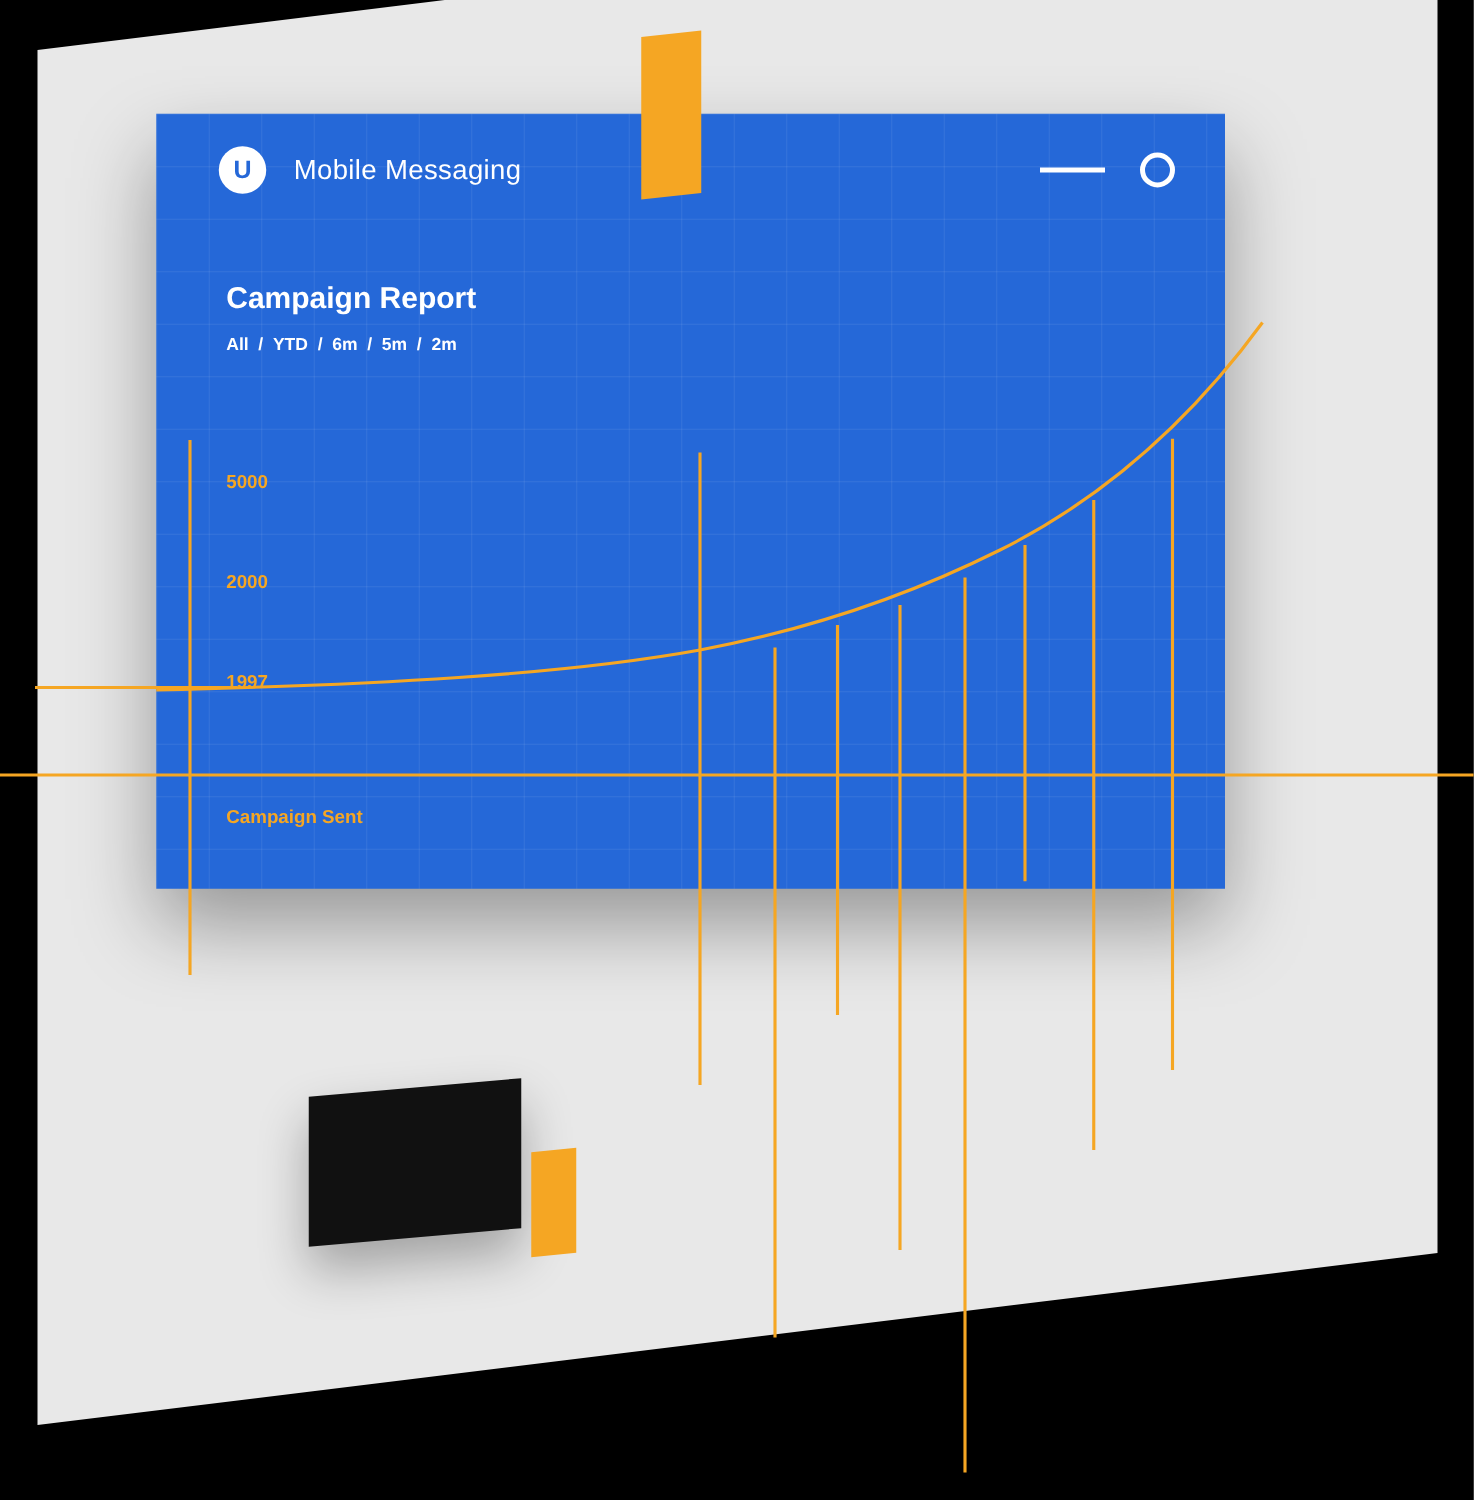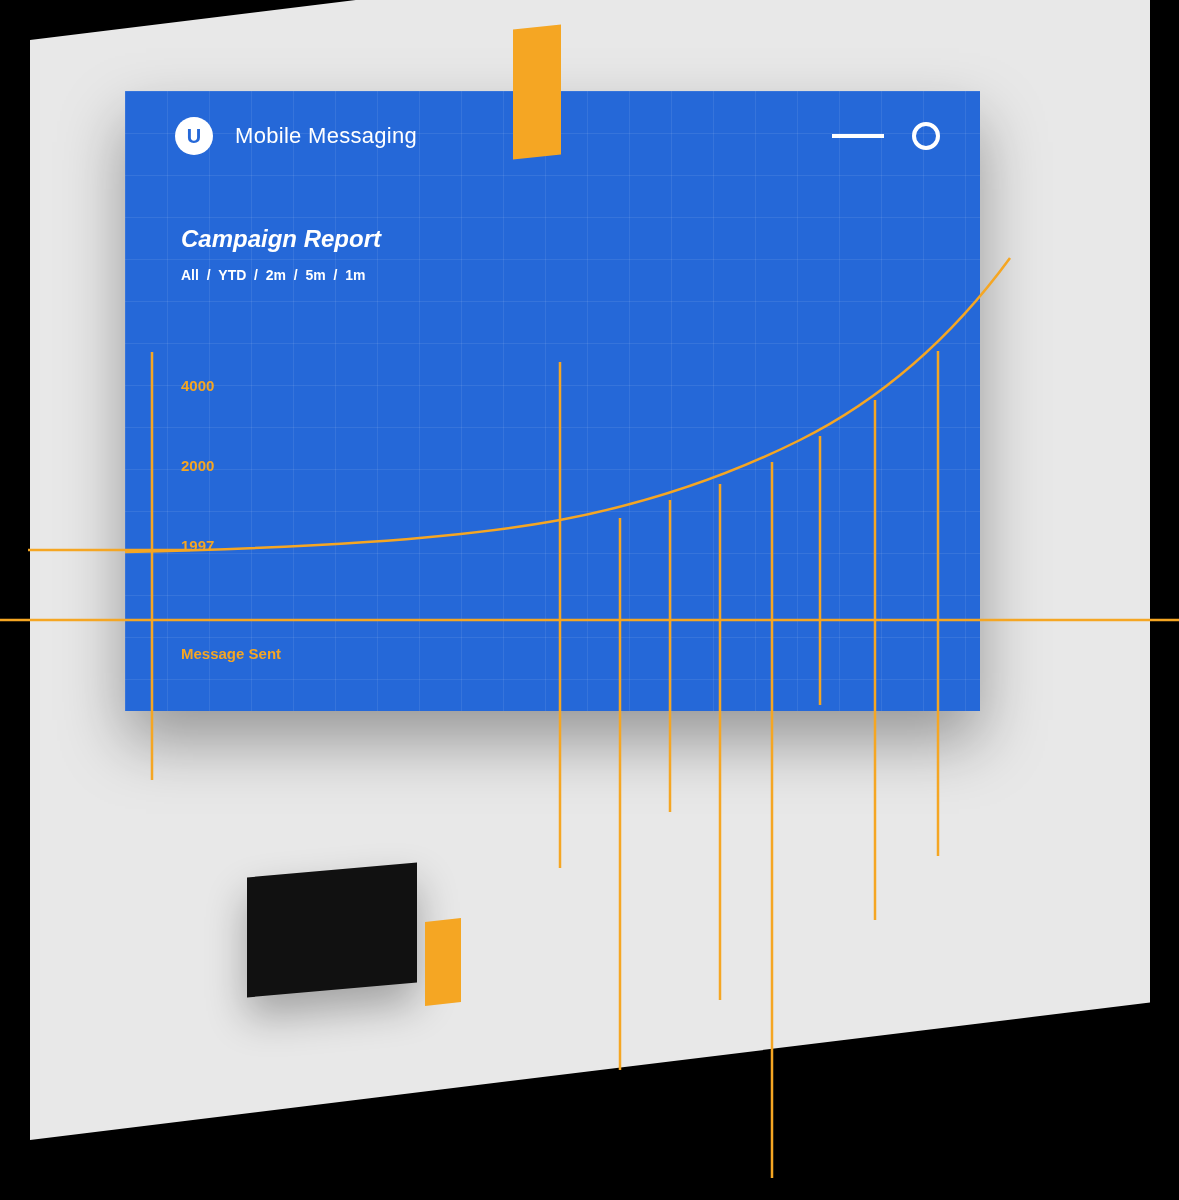--- a/index.html
+++ b/index.html
@@ -88,21 +88,20 @@
     border-radius: 50%;
   }
   .report-block {
     padding: 70px 0 0 56px;
   }
   .report-title {
     color: #fff;
     font-weight: 800;
     font-size: 24px;
     margin-bottom: 14px;
-    font-style: italic;
   }
   .filter-row {
     display: flex;
     gap: 0;
     color: #fff;
     font-weight: 700;
     font-size: 14px;
   }
   .filter-item { white-space: pre; }
   .y-ticks {
@@ -169,34 +168,34 @@
       <div class="header-circle"></div>
     </div>
 
     <div class="report-block">
       <div class="report-title">Campaign Report</div>
       <div class="filter-row">
         <span class="filter-item">All</span>
         <span class="filter-item">  /  </span>
         <span class="filter-item">YTD</span>
         <span class="filter-item">  /  </span>
+        <span class="filter-item">6m</span>
+        <span class="filter-item">  /  </span>
+        <span class="filter-item">5m</span>
+        <span class="filter-item">  /  </span>
         <span class="filter-item">2m</span>
-        <span class="filter-item">  /  </span>
-        <span class="filter-item">5m</span>
-        <span class="filter-item">  /  </span>
-        <span class="filter-item">1m</span>
       </div>
     </div>
 
     <div class="y-ticks">
-      <div class="ytick">4000</div>
+      <div class="ytick">5000</div>
       <div class="ytick">2000</div>
       <div class="ytick">1997</div>
     </div>
-    <div class="series-label">Message Sent</div>
+    <div class="series-label">Campaign Sent</div>
   </div>
 
   <div class="orange-top"></div>
 
   <svg class="chart-svg" viewBox="0 0 1179 1200">
 
     <line x1="0" y1="620" x2="1179" y2="620" stroke="#f5a623" stroke-width="2.5"></line>
 
     <line x1="28" y1="550" x2="190" y2="550" stroke="#f5a623" stroke-width="2.5"></line>
 

